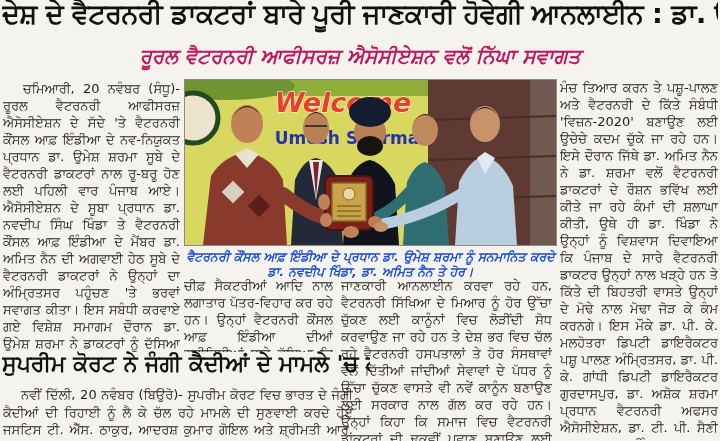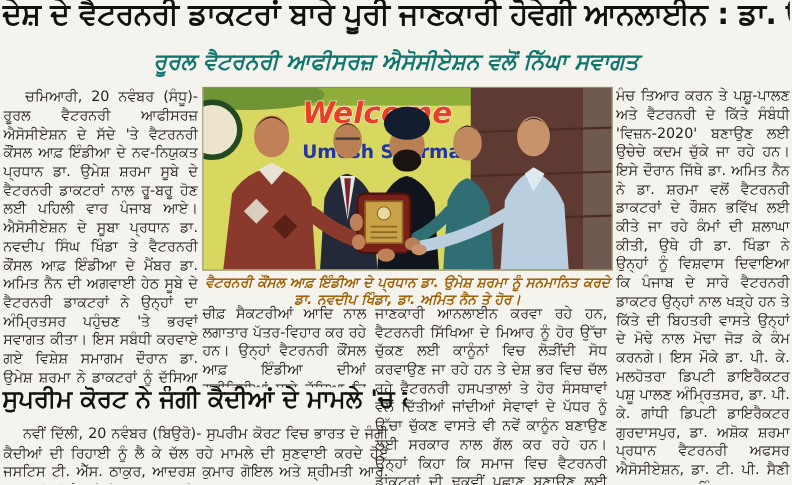--- a/index.html
+++ b/index.html
@@ -9,38 +9,38 @@
     font-family:"DejaVu Sans", sans-serif;
     color:#171513;
   }
   .headline {
     position:absolute; top:-2px; left:2px; width:716px; height:42px;
     font-size:27px; font-weight:bold; white-space:nowrap; overflow:hidden;
     letter-spacing:-0.5px; color:#121110;
   }
   .subheadline {
     position:absolute; top:44px; left:0; width:720px; text-align:center;
-    font-size:20px; font-weight:bold; font-style:italic; color:#0f766e;
+    font-size:20px; font-weight:bold; font-style:italic; color:#be185d;
   }
   .bodycol {
     position:absolute; text-align:justify; overflow:hidden;
     font-size:13px; line-height:17px; color:#211e1b;
   }
   .col-left  { left:3px;   top:80px;  width:177px; height:272px; text-indent:20px; }
   .col-a     { left:184px; top:277px; width:149px; height:75px; }
   .col-b     { left:341px; top:277px; width:211px; height:164px; }
   .col-right { left:560px; top:79px;  width:158px; height:361px; }
   .photo-wrap {
     position:absolute; left:184px; top:79px; width:373px; height:167px;
     border:1px solid #8d8a83; box-sizing:border-box; background:#d8d75f;
   }
   .photo-caption {
     position:absolute; left:184px; top:249px; width:373px;
     font-size:12.5px; line-height:15px; font-weight:bold; font-style:italic;
-    text-align:center; color:#a16207;
+    text-align:center; color:#1d4ed8;
   }
   .a2-headline {
     position:absolute; left:2px; top:351px; width:368px; height:32px;
     font-size:22px; font-weight:bold; white-space:nowrap; overflow:hidden;
     color:#121110;
   }
   .a2-body {
     position:absolute; left:3px; top:386px; width:350px; height:54px;
     font-size:13px; line-height:17.5px; text-align:justify; overflow:hidden;
     text-indent:18px; color:#211e1b;

